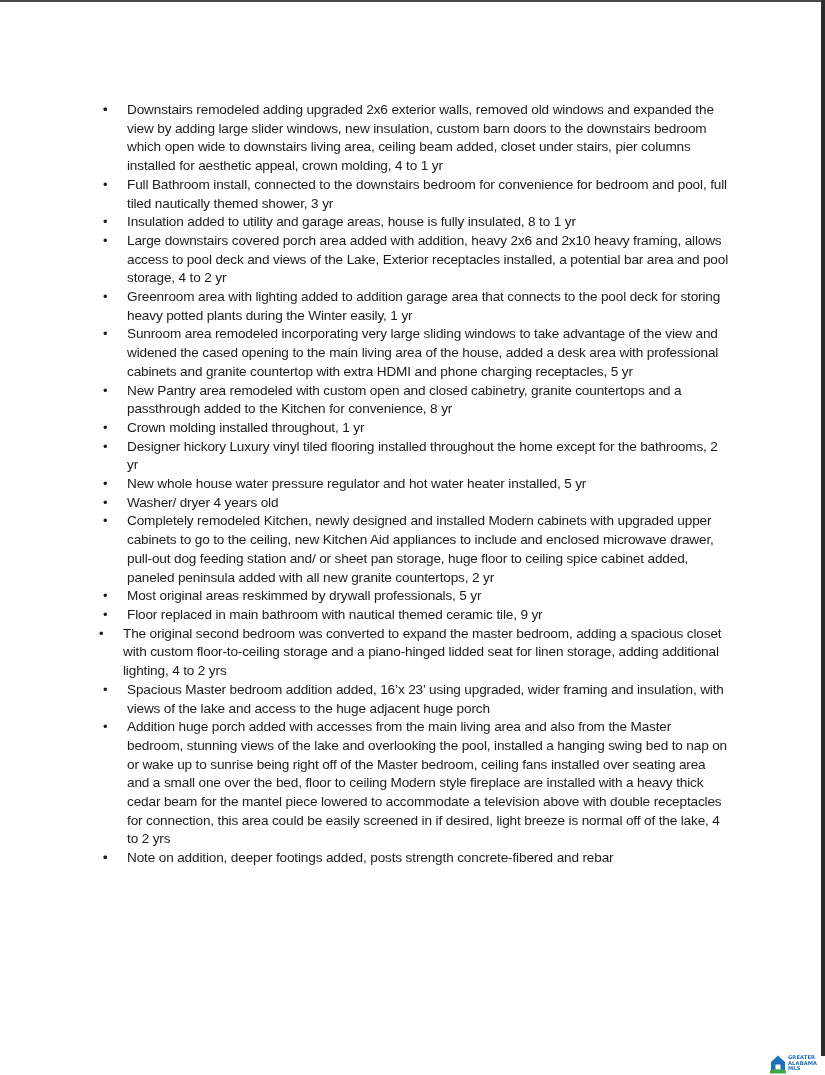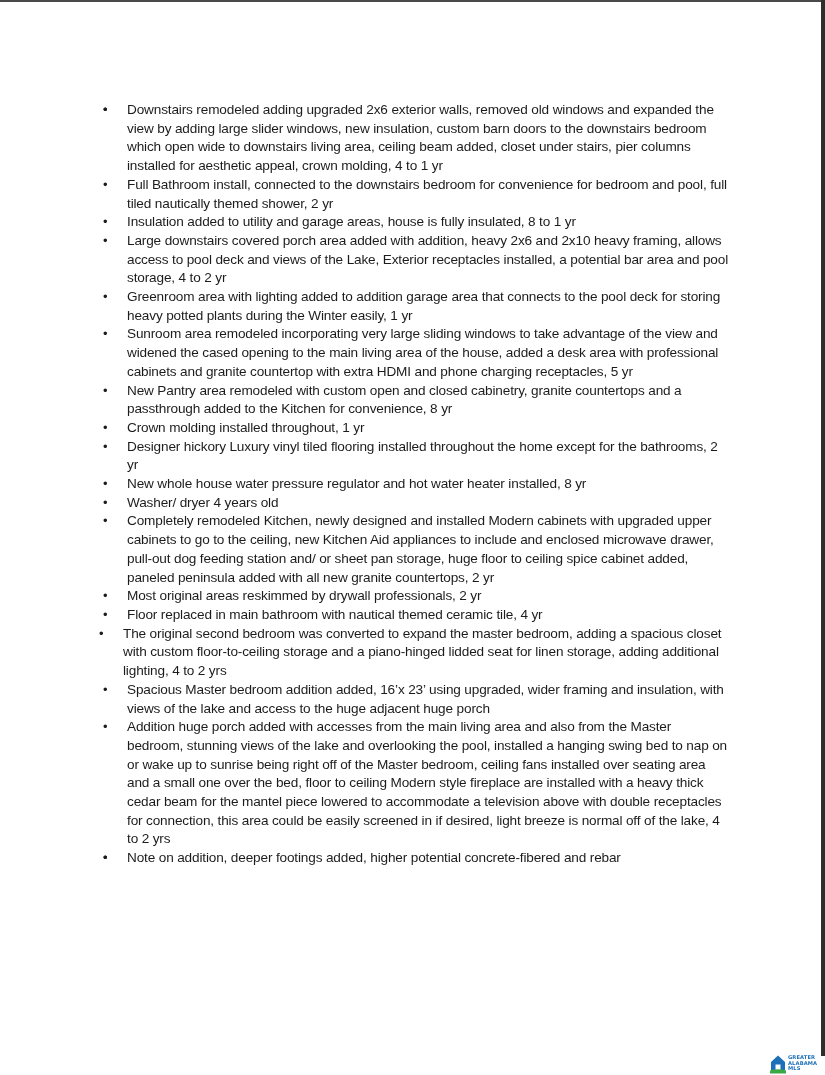--- a/index.html
+++ b/index.html
@@ -79,38 +79,38 @@
 </head>
 <body>
 
 <div class="top-edge"></div>
 <div class="right-edge"></div>
 
 <div class="page">
   <ul class="items">
     <li><span class="bullet">•</span></li>
     <li><span class="bullet">•</span><span>Downstairs remodeled adding upgraded 2x6 exterior walls, removed old windows and expanded the view by adding large slider windows, new insulation, custom barn doors to the downstairs bedroom which open wide to downstairs living area, ceiling beam added, closet under stairs, pier columns installed for aesthetic appeal, crown molding, 4 to 1 yr</span></li>
-    <li><span class="bullet">•</span><span>Full Bathroom install, connected to the downstairs bedroom for convenience for bedroom and pool, full tiled nautically themed shower, 2 yr</span></li>
+    <li><span class="bullet">•</span><span>Full Bathroom install, connected to the downstairs bedroom for convenience for bedroom and pool, full tiled nautically themed shower, 3 yr</span></li>
     <li><span class="bullet">•</span><span>Insulation added to utility and garage areas, house is fully insulated, 8 to 1 yr</span></li>
     <li><span class="bullet">•</span><span>Large downstairs covered porch area added with addition, heavy 2x6 and 2x10 heavy framing, allows access to pool deck and views of the Lake, Exterior receptacles installed, a potential bar area and pool storage, 4 to 2 yr</span></li>
     <li><span class="bullet">•</span><span>Greenroom area with lighting added to addition garage area that connects to the pool deck for storing heavy potted plants during the Winter easily, 1 yr</span></li>
     <li><span class="bullet">•</span><span>Sunroom area remodeled incorporating very large sliding windows to take advantage of the view and widened the cased opening to the main living area of the house, added a desk area with professional cabinets and granite countertop with extra HDMI and phone charging receptacles, 5 yr</span></li>
     <li><span class="bullet">•</span><span>New Pantry area remodeled with custom open and closed cabinetry, granite countertops and a passthrough added to the Kitchen for convenience, 8 yr</span></li>
     <li><span class="bullet">•</span><span>Crown molding installed throughout, 1 yr</span></li>
     <li><span class="bullet">•</span><span>Designer hickory Luxury vinyl tiled flooring installed throughout the home except for the bathrooms, 2 yr</span></li>
-    <li><span class="bullet">•</span><span>New whole house water pressure regulator and hot water heater installed, 8 yr</span></li>
+    <li><span class="bullet">•</span><span>New whole house water pressure regulator and hot water heater installed, 5 yr</span></li>
     <li><span class="bullet">•</span><span>Washer/ dryer 4 years old</span></li>
     <li><span class="bullet">•</span><span>Completely remodeled Kitchen, newly designed and installed Modern cabinets with upgraded upper cabinets to go to the ceiling, new Kitchen Aid appliances to include and enclosed microwave drawer, pull-out dog feeding station and/ or sheet pan storage, huge floor to ceiling spice cabinet added, paneled peninsula added with all new granite countertops, 2 yr</span></li>
-    <li><span class="bullet">•</span><span>Most original areas reskimmed by drywall professionals, 2 yr</span></li>
-    <li><span class="bullet">•</span><span>Floor replaced in main bathroom with nautical themed ceramic tile, 4 yr</span></li>
+    <li><span class="bullet">•</span><span>Most original areas reskimmed by drywall professionals, 5 yr</span></li>
+    <li><span class="bullet">•</span><span>Floor replaced in main bathroom with nautical themed ceramic tile, 9 yr</span></li>
     <li class="shift"><span class="bullet">•</span><span>The original second bedroom was converted to expand the master bedroom, adding a spacious closet with custom floor-to-ceiling storage and a piano-hinged lidded seat for linen storage, adding additional lighting, 4 to 2 yrs</span></li>
     <li><span class="bullet">•</span><span>Spacious Master bedroom addition added, 16’x 23’ using upgraded, wider framing and insulation, with views of the lake and access to the huge adjacent huge porch</span></li>
     <li><span class="bullet">•</span><span>Addition huge porch added with accesses from the main living area and also from the Master bedroom, stunning views of the lake and overlooking the pool, installed a hanging swing bed to nap on or wake up to sunrise being right off of the Master bedroom, ceiling fans installed over seating area and a small one over the bed, floor to ceiling Modern style fireplace are installed with a heavy thick cedar beam for the mantel piece lowered to accommodate a television above with double receptacles for connection, this area could be easily screened in if desired, light breeze is normal off of the lake, 4 to 2 yrs</span></li>
     <li><span class="bullet">•</span></li>
-    <li><span class="bullet">•</span><span>Note on addition, deeper footings added, higher potential concrete-fibered and rebar</span></li>
+    <li><span class="bullet">•</span><span>Note on addition, deeper footings added, posts strength concrete-fibered and rebar</span></li>
   </ul>
 </div>
 
 <div class="logo">
   <span>
     <svg width="16" height="20" viewBox="0 0 16 20">
       <path d="M1 8 L8 1.5 L15 8 L15 16 L10.5 16 L10.5 10.5 L5.5 10.5 L5.5 16 L1 16 Z" fill="#1d6fb8"></path>
       <path d="M0 16.5 Q8 14 16 16.5 L16 19.5 L0 19.5 Z" fill="#3aa845"></path>
     </svg>
   </span>

